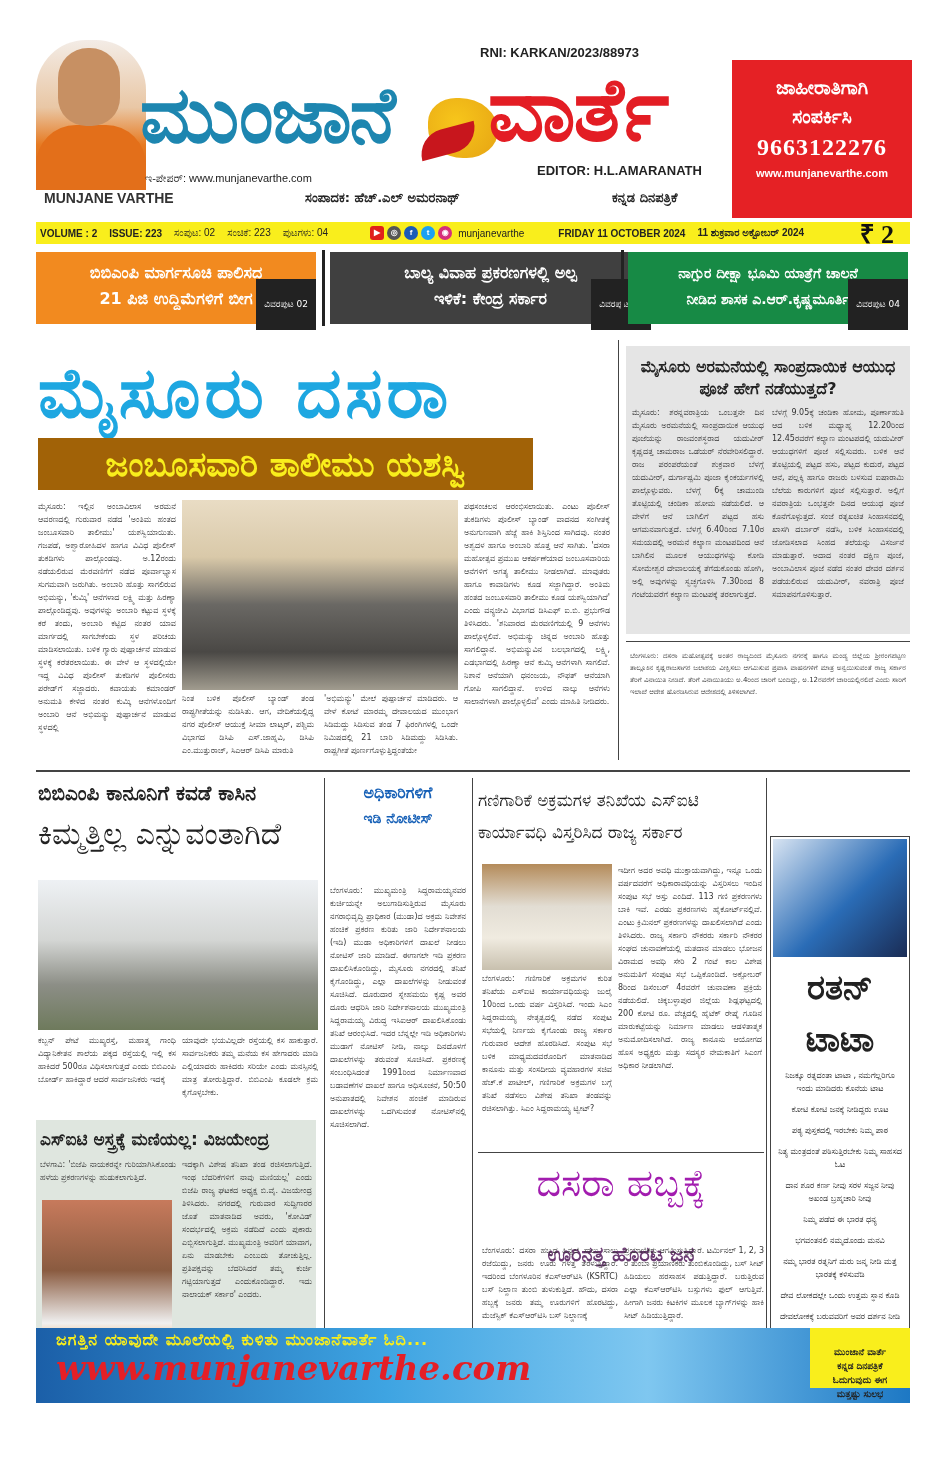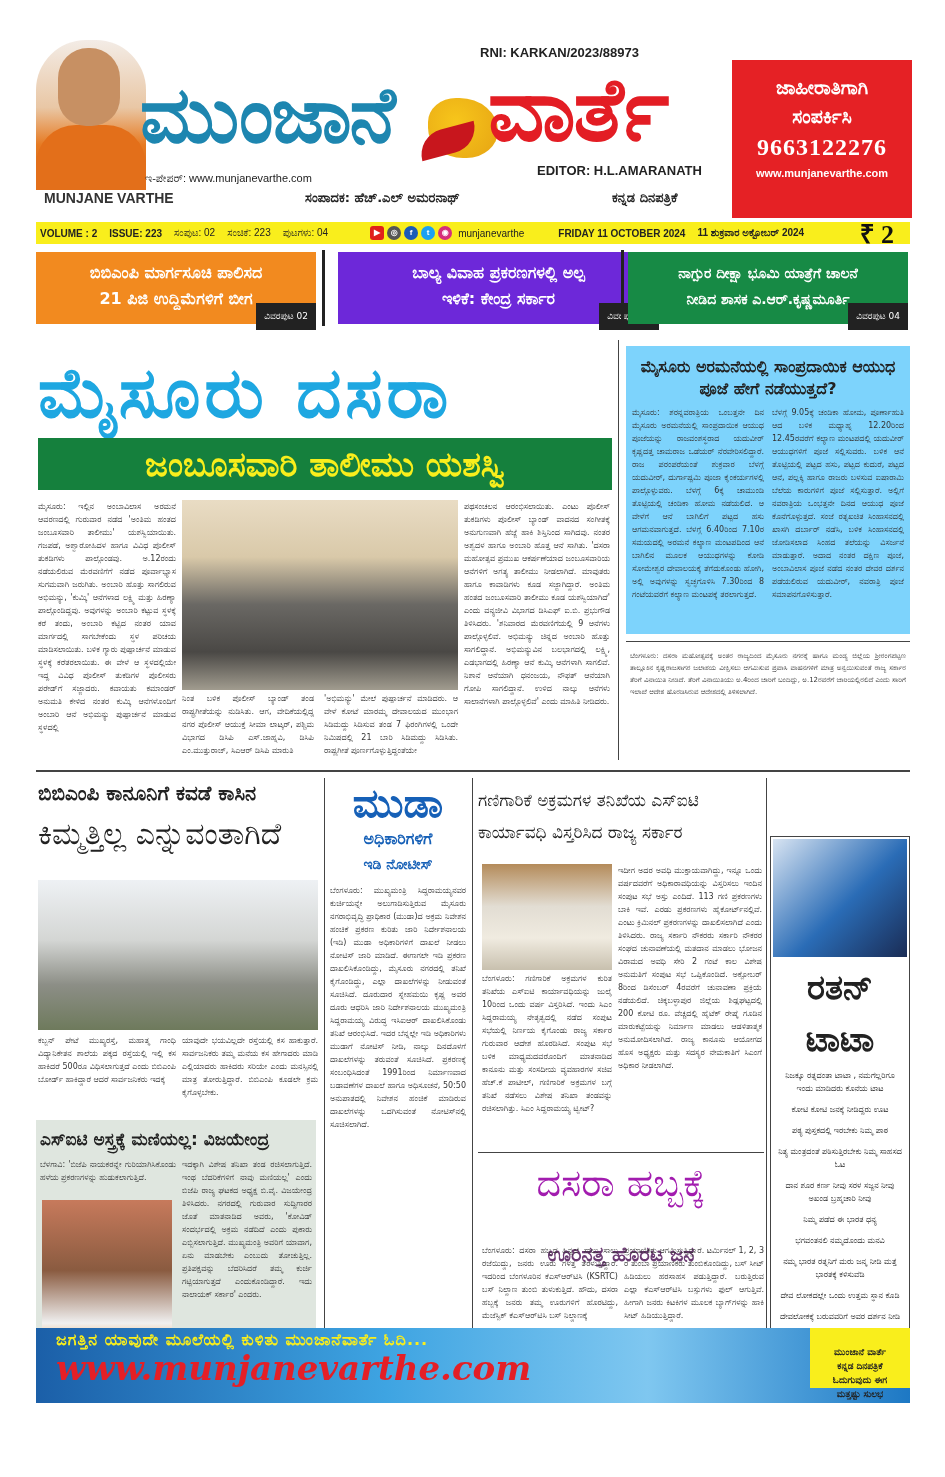--- a/index.html
+++ b/index.html
@@ -25,31 +25,31 @@
 .adbox .phone{font:bold 24px "Liberation Serif",serif;margin-top:6px;letter-spacing:1px}
 .adbox .web{font:bold 11px "Liberation Sans",sans-serif;margin-top:6px}
 
 .infobar{left:36px;top:222px;width:874px;height:22px;background:#f9ee1c;display:flex;align-items:center;font:bold 10px "Liberation Sans",sans-serif;padding:0 4px}
 .infobar span{margin-right:12px}
 .social{display:flex;gap:3px;margin-left:30px;margin-right:6px}
 .social i{display:inline-block;width:14px;height:14px;border-radius:50%;font-style:normal;color:#fff;font-size:8px;text-align:center;line-height:14px}
 .price{margin-left:auto;font:bold 26px "Liberation Serif",serif;color:#111}
 
 .teaser{top:252px;height:72px;color:#fff;text-align:center;font:bold 16px "DejaVu Sans",sans-serif;line-height:26px;padding-top:8px}
-.teaser .pg{position:absolute;right:0;bottom:-6px;background:#222;color:#fff;font:9px "DejaVu Sans",sans-serif;padding:8px 8px}
+.teaser .pg{position:absolute;right:0;bottom:-6px;background:#222;color:#fff;font:9px "DejaVu Sans",sans-serif;padding:20px 8px}
 
 .hl-big{left:38px;top:352px;font:bold 70px "DejaVu Sans",sans-serif;color:#1ea7e1;letter-spacing:4px}
-.hl-bar{left:38px;top:438px;width:574px;height:52px;background:#15803d;color:#f9ee1c;font:bold 34px "DejaVu Sans",sans-serif;text-align:center;line-height:52px}
+.hl-bar{left:38px;top:438px;width:495px;height:52px;background:#a16207;color:#f9ee1c;font:bold 34px "DejaVu Sans",sans-serif;text-align:center;line-height:52px}
 .col{font:8px "DejaVu Sans",sans-serif;line-height:13px;color:#333;text-align:justify;overflow:hidden}
 .photo{background:linear-gradient(180deg,#d8cbb0 0%,#c0b09a 40%,#56534f 70%,#8c8680 100%)}
 .photo-eleph{left:182px;top:500px;width:276px;height:190px;background:linear-gradient(180deg,#e9dcc4 0%,#d9c9a9 30%,#6a6864 55%,#4a4845 80%,#a19c8f 100%)}
 .sep-h{height:2px;background:#444}
 .sep-v{width:1px;background:#444}
 
-.pinkbox{left:626px;top:346px;width:284px;height:288px;background:#7dd3fc}
+.pinkbox{left:626px;top:346px;width:284px;height:288px;background:#e5e5e5}
 .pinkbox h3{font:bold 16px "DejaVu Sans",sans-serif;text-align:center;padding:10px 6px 4px;line-height:22px}
 .dasara-box h3{font:bold 22px "DejaVu Sans",sans-serif;text-align:center;line-height:30px}
 .rtcol{left:770px;top:836px;width:140px;height:557px;border:1px solid #444;text-align:center}
 .rt-img{margin:2px;width:134px;height:118px;background:linear-gradient(135deg,#d8e4f2 0%,#2a6cb6 55%,#1a2c55 100%)}
 .rt-title{font:bold 34px "DejaVu Serif",serif;line-height:44px;margin-top:8px}
 .rt-verse{font:8px "DejaVu Sans",sans-serif;line-height:13px;margin:8px 6px}
 
 .banner{left:36px;top:1328px;width:874px;height:75px;background:linear-gradient(90deg,#1b5fa8 0%,#3ea4e2 40%,#7fc7f0 70%,#1d78c4 100%)}
 .banner .t1{position:absolute;left:20px;top:2px;font:bold 16px "DejaVu Sans",sans-serif;color:#f9ee1c;letter-spacing:1px}
 .banner .t2{position:absolute;left:20px;top:20px;font:italic bold 34px "DejaVu Serif",serif;color:#e41f26}
@@ -99,21 +99,21 @@
   <span style="font-weight:bold">11 ಶುಕ್ರವಾರ ಅಕ್ಟೋಬರ್ 2024</span>
   <span class="price">₹ 2</span>
 </div>
 
 <div class="abs teaser" style="left:36px;width:280px;background:#f28a1f">
   <div>ಬಿಬಿಎಂಪಿ ಮಾರ್ಗಸೂಚಿ ಪಾಲಿಸದ</div>
   <div>21 ಪಿಜಿ ಉದ್ದಿಮೆಗಳಿಗೆ ಬೀಗ</div>
   <span class="pg">ವಿವರಪುಟ 02</span>
 </div>
 <div class="abs sep-v" style="left:322px;top:250px;height:76px;width:3px;background:#222"></div>
-<div class="abs teaser" style="left:338px;width:321px;background:#6d28d9">
+<div class="abs teaser" style="left:330px;width:321px;background:#404040">
   <div>ಬಾಲ್ಯ ವಿವಾಹ ಪ್ರಕರಣಗಳಲ್ಲಿ ಅಲ್ಪ</div>
   <div>ಇಳಿಕೆ: ಕೇಂದ್ರ ಸರ್ಕಾರ</div>
   <span class="pg">ವಿವರಪುಟ 03</span>
 </div>
 <div class="abs sep-v" style="left:621px;top:250px;height:76px;width:3px;background:#222"></div>
 <div class="abs teaser" style="left:628px;width:280px;background:#178a45;font-size:14px">
   <div>ನಾಗ್ಪುರ ದೀಕ್ಷಾ ಭೂಮಿ ಯಾತ್ರೆಗೆ ಚಾಲನೆ</div>
   <div>ನೀಡಿದ ಶಾಸಕ ಎ.ಆರ್.ಕೃಷ್ಣಮೂರ್ತಿ</div>
   <span class="pg">ವಿವರಪುಟ 04</span>
 </div>
@@ -143,21 +143,20 @@
 
 <div class="abs" style="left:38px;top:778px;width:280px;font:bold 20px 'DejaVu Sans',sans-serif;line-height:30px">ಬಿಬಿಎಂಪಿ ಕಾನೂನಿಗೆ ಕವಡೆ ಕಾಸಿನ</div>
 <div class="abs" style="left:38px;top:812px;width:280px;font:30px 'DejaVu Sans',sans-serif;line-height:44px;white-space:nowrap">ಕಿಮ್ಮತ್ತಿಲ್ಲ ಎನ್ನುವಂತಾಗಿದೆ</div>
 <div class="abs" style="left:38px;top:880px;width:280px;height:150px;background:linear-gradient(180deg,#eef1f4 0%,#d4d6d4 40%,#8c8e86 70%,#6e7a5c 100%)"></div>
 <div class="abs col" style="left:38px;top:1034px;width:138px;height:76px">ಕಬ್ಬನ್ ಪೇಟೆ ಮುಖ್ಯರಸ್ತೆ, ಮಹಾತ್ಮ ಗಾಂಧಿ ವಿದ್ಯಾನಿಕೇತನ ಶಾಲೆಯ ಪಕ್ಕದ ರಸ್ತೆಯಲ್ಲಿ ಇಲ್ಲಿ ಕಸ ಹಾಕಿದರೆ 500ರೂ ವಿಧಿಸಲಾಗುತ್ತದೆ ಎಂದು ಬಿಬಿಎಂಪಿ ಬೋರ್ಡ್ ಹಾಕಿದ್ದಾರೆ ಆದರೆ ಸಾರ್ವಜನಿಕರು ಇದಕ್ಕೆ</div>
 <div class="abs col" style="left:182px;top:1034px;width:136px;height:76px">ಯಾವುದೇ ಭಯವಿಲ್ಲದೇ ರಸ್ತೆಯಲ್ಲಿ ಕಸ ಹಾಕುತ್ತಾರೆ. ಸಾರ್ವಜನಿಕರು ತಮ್ಮ ಮನೆಯ ಕಸ ಹೇಗಾದರು ಮಾಡಿ ಎಲ್ಲಿಯಾದರು ಹಾಕಿದರು ಸರಿಯೇ ಎಂದು ಮನಸ್ಸಿನಲ್ಲಿ ಮಾತ್ರ ತೋರುತ್ತಿದ್ದಾರೆ. ಬಿಬಿಎಂಪಿ ಕೂಡಲೇ ಕ್ರಮ ಕೈಗೊಳ್ಳಬೇಕು.</div>
 
 <div class="abs sep-v" style="left:324px;top:778px;height:600px"></div>
 
 <div class="abs" style="left:330px;top:780px;width:136px;text-align:center">
-  <div style="font:bold 40px 'DejaVu Sans',sans-serif;color:#1660b7;line-height:46px">ಮುಡಾ</div>
   <div style="font:bold 16px 'DejaVu Sans',sans-serif;color:#1660b7;line-height:26px">ಅಧಿಕಾರಿಗಳಿಗೆ</div>
   <div style="font:bold 14px 'DejaVu Sans',sans-serif;color:#1660b7;line-height:24px">ಇಡಿ ನೋಟೀಸ್</div>
 </div>
 <div class="abs col" style="left:330px;top:884px;width:136px;height:492px">ಬೆಂಗಳೂರು: ಮುಖ್ಯಮಂತ್ರಿ ಸಿದ್ದರಾಮಯ್ಯನವರ ಕುರ್ಚಿಯನ್ನೇ ಅಲುಗಾಡಿಸುತ್ತಿರುವ ಮೈಸೂರು ನಗರಾಭಿವೃದ್ಧಿ ಪ್ರಾಧಿಕಾರ (ಮುಡಾ)ದ ಅಕ್ರಮ ನಿವೇಶನ ಹಂಚಿಕೆ ಪ್ರಕರಣ ಕುರಿತು ಜಾರಿ ನಿರ್ದೇಶನಾಲಯ (ಇಡಿ) ಮುಡಾ ಅಧಿಕಾರಿಗಳಿಗೆ ದಾಖಲೆ ನೀಡಲು ನೋಟಿಸ್ ಜಾರಿ ಮಾಡಿದೆ. ಈಗಾಗಲೇ ಇಡಿ ಪ್ರಕರಣ ದಾಖಲಿಸಿಕೊಂಡಿದ್ದು, ಮೈಸೂರು ನಗರದಲ್ಲಿ ತನಿಖೆ ಕೈಗೊಂಡಿದ್ದು, ಎಲ್ಲಾ ದಾಖಲೆಗಳನ್ನು ನೀಡುವಂತೆ ಸೂಚಿಸಿದೆ. ದೂರುದಾರ ಸ್ನೇಹಮಯಿ ಕೃಷ್ಣ ಅವರ ದೂರು ಆಧರಿಸಿ ಜಾರಿ ನಿರ್ದೇಶನಾಲಯ ಮುಖ್ಯಮಂತ್ರಿ ಸಿದ್ದರಾಮಯ್ಯ ವಿರುದ್ಧ ಇಸಿಐಆರ್ ದಾಖಲಿಸಿಕೊಂಡು ತನಿಖೆ ಆರಂಭಿಸಿದೆ. ಇದರ ಬೆನ್ನಲ್ಲೇ ಇಡಿ ಅಧಿಕಾರಿಗಳು ಮುಡಾಗೆ ನೋಟಿಸ್ ನೀಡಿ, ನಾಲ್ಕು ದಿನದೊಳಗೆ ದಾಖಲೆಗಳನ್ನು ತರುವಂತೆ ಸೂಚಿಸಿದೆ. ಪ್ರಕರಣಕ್ಕೆ ಸಂಬಂಧಿಸಿದಂತೆ 1991ರಿಂದ ನಿರ್ಮಾಣವಾದ ಬಡಾವಣೆಗಳ ದಾಖಲೆ ಹಾಗೂ ಅಧಿಸೂಚನೆ, 50:50 ಅನುಪಾತದಲ್ಲಿ ನಿವೇಶನ ಹಂಚಿಕೆ ಮಾಡಿರುವ ದಾಖಲೆಗಳನ್ನು ಒದಗಿಸುವಂತೆ ನೋಟಿಸ್‌ನಲ್ಲಿ ಸೂಚಿಸಲಾಗಿದೆ.</div>
 
 <div class="abs sep-v" style="left:472px;top:778px;height:600px"></div>
 
 <div class="abs" style="left:478px;top:784px;width:290px;font:17px 'DejaVu Sans',sans-serif;line-height:32px;white-space:nowrap">ಗಣಿಗಾರಿಕೆ ಅಕ್ರಮಗಳ ತನಿಖೆಯ ಎಸ್‌ಐಟಿ</div>
 <div class="abs" style="left:478px;top:816px;width:290px;font:17px 'DejaVu Sans',sans-serif;line-height:32px;white-space:nowrap">ಕಾರ್ಯಾವಧಿ ವಿಸ್ತರಿಸಿದ ರಾಜ್ಯ ಸರ್ಕಾರ</div>
 <div class="abs photo" style="left:482px;top:864px;width:130px;height:106px;background:linear-gradient(180deg,#b48b5a 0%,#e2ddd3 40%,#f0ebe0 70%,#c8c0ae 100%)"></div>

